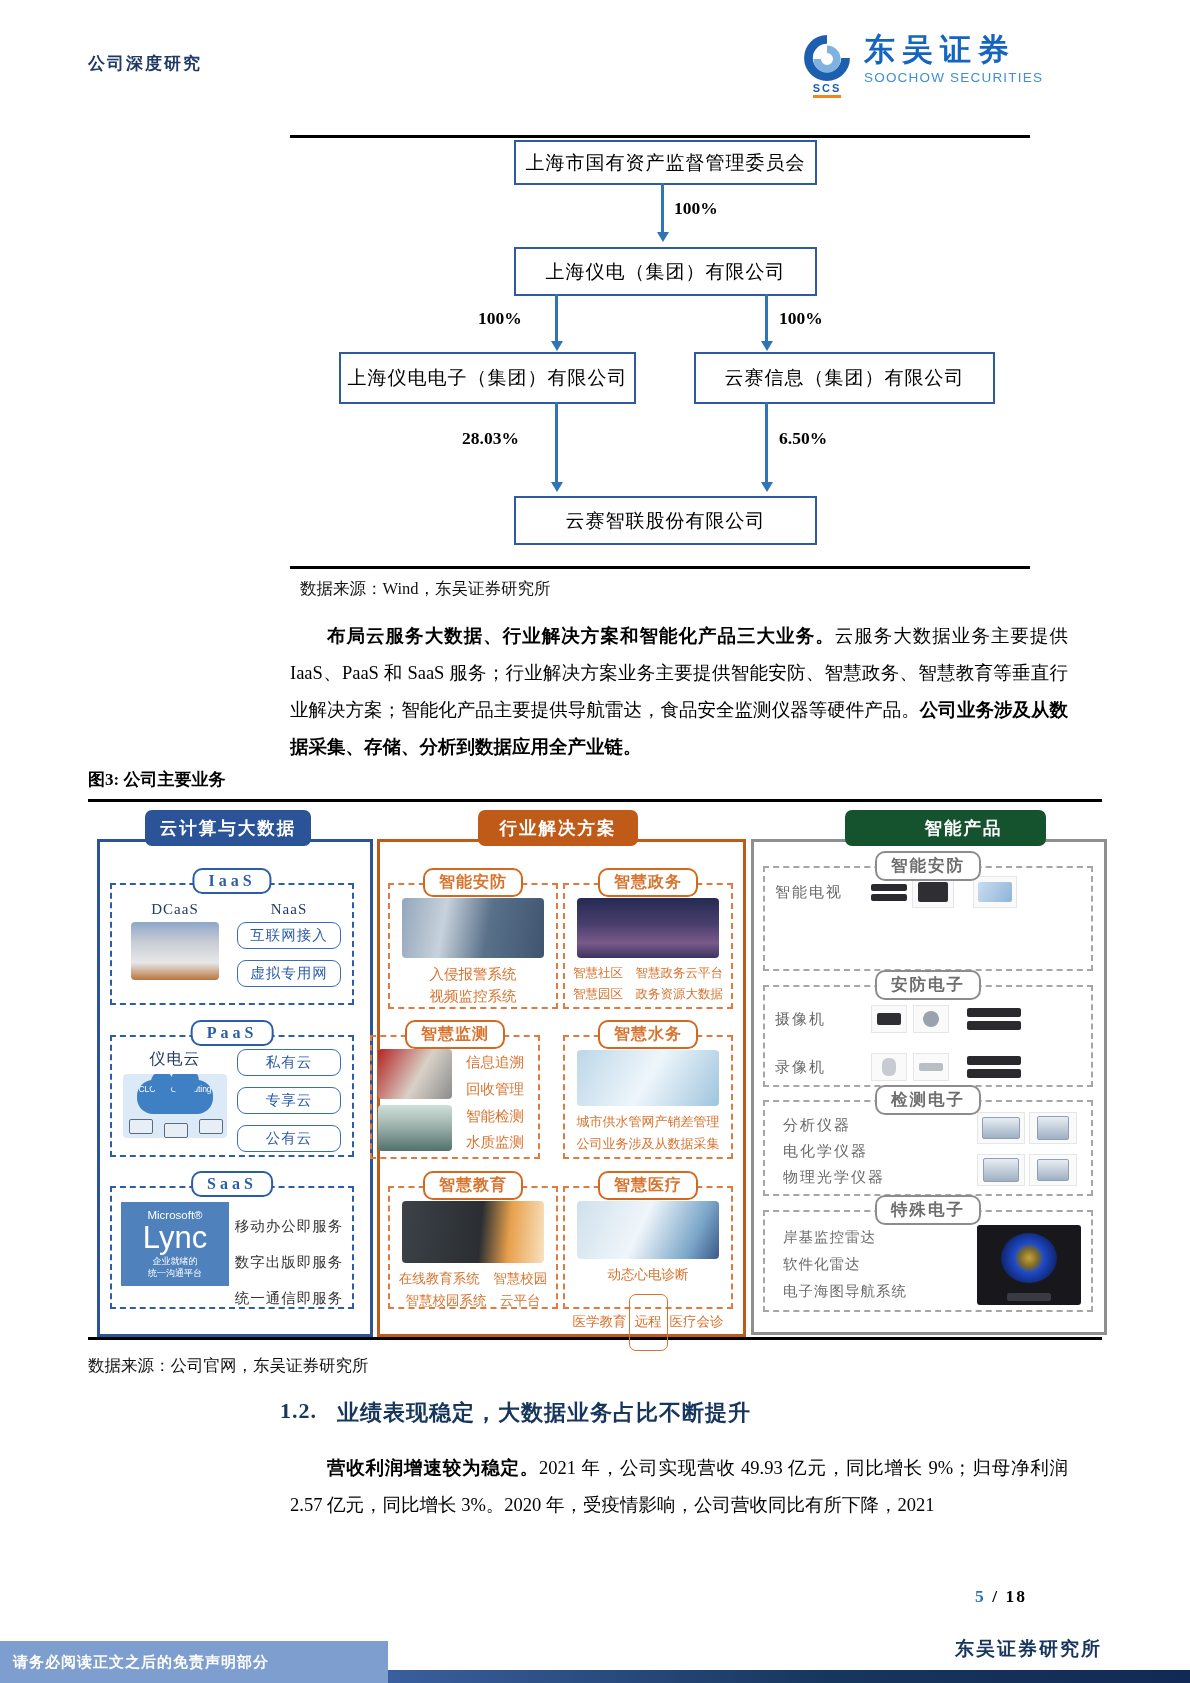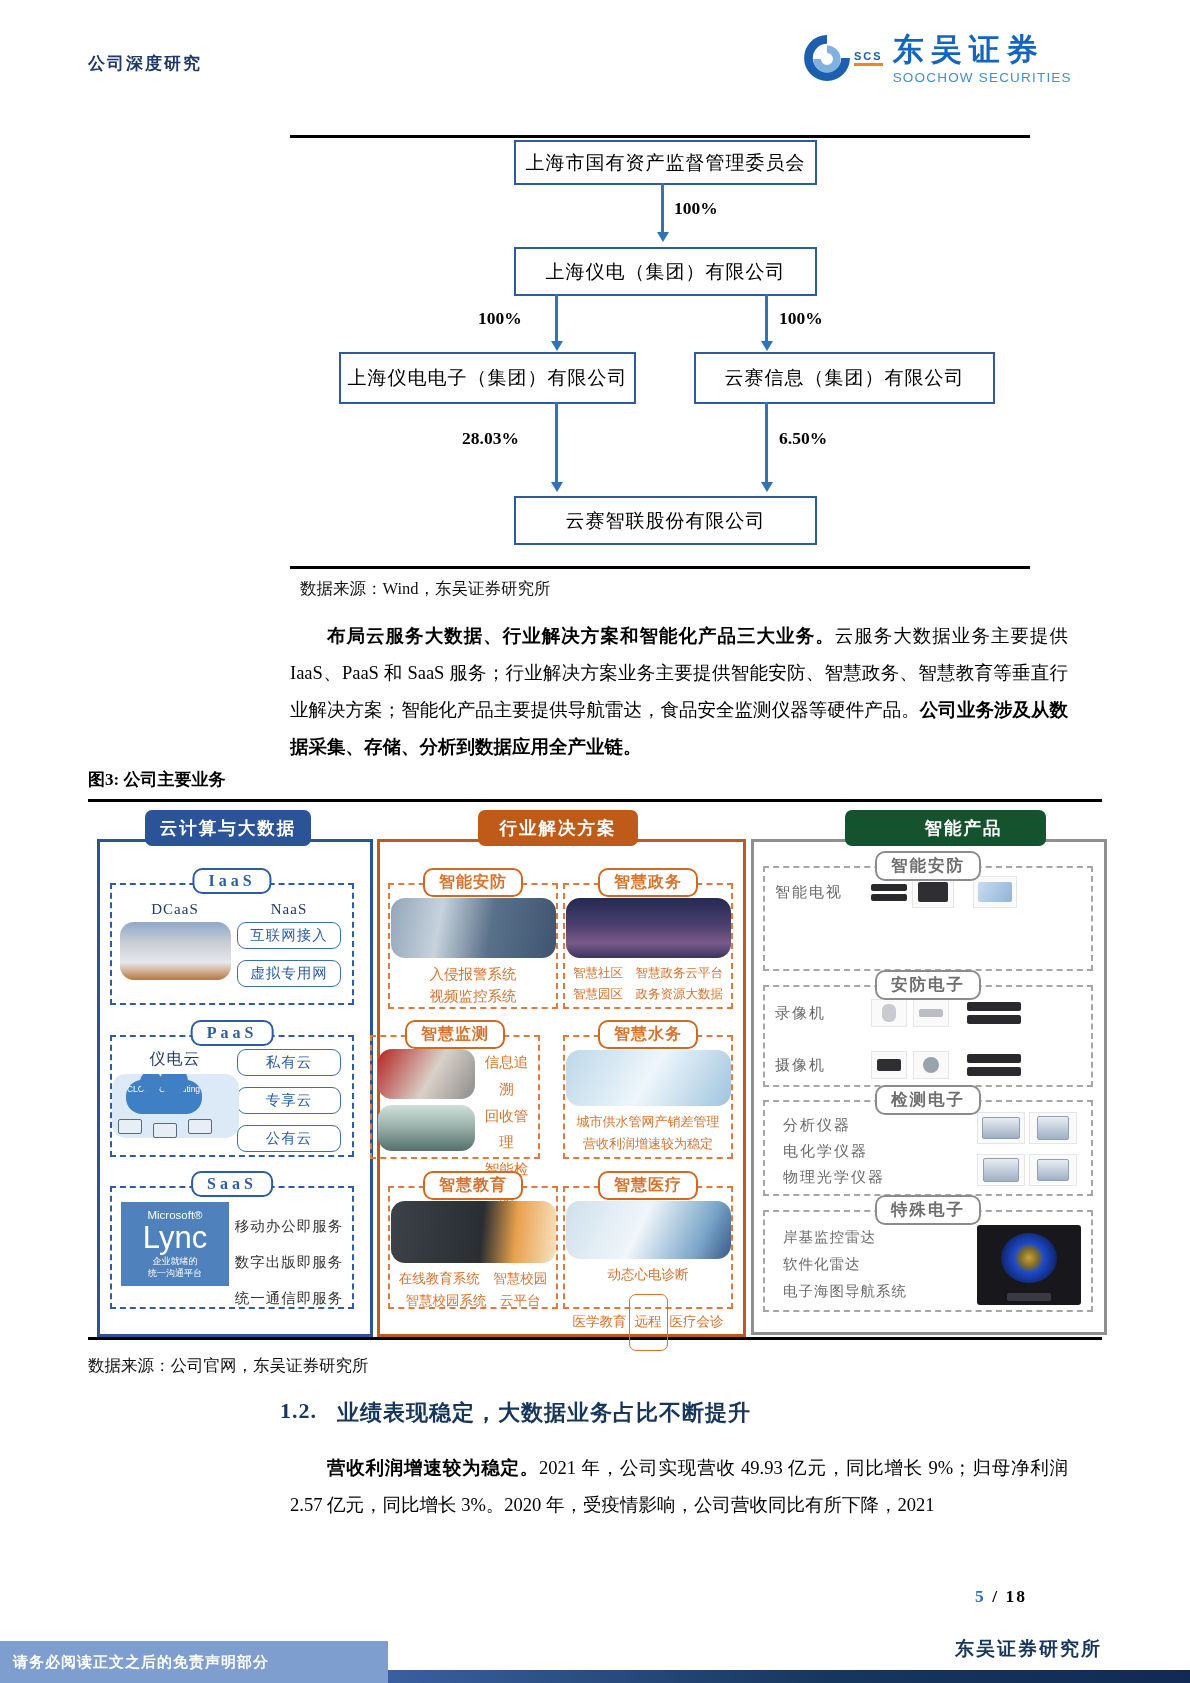--- a/index.html
+++ b/index.html
@@ -2,21 +2,21 @@
 <html><head>
 <meta charset="utf-8">
 <style>
   html,body{margin:0;padding:0;background:#fff;}
   .page{position:relative;width:1190px;height:1683px;background:#fff;overflow:hidden;
         font-family:"Liberation Serif","DejaVu Serif",serif;color:#000;}
   .b{font-weight:bold;}
   
   .doc-category{position:absolute;left:88px;top:52px;font-size:17px;color:#1f3a68;letter-spacing:2px;font-weight:600;}
   .logo{position:absolute;left:800px;top:34px;display:flex;align-items:flex-start;gap:10px;}
-  .logo-iconwrap{display:flex;flex-direction:row;align-items:center;text-align:center;}
+  .logo-iconwrap{display:flex;flex-direction:column;align-items:center;text-align:center;}
   .logo-scs{font-size:11px;font-weight:bold;color:#1c5fae;letter-spacing:2px;border-bottom:3px solid #f0871e;line-height:1.2;font-family:"Liberation Sans",sans-serif;}
   .logo-cn{font-size:31px;font-weight:bold;color:#1565c0;letter-spacing:7px;line-height:1.05;font-family:"Liberation Sans",sans-serif;}
   .logo-en{font-size:13.5px;color:#3f8fd6;letter-spacing:1.2px;font-family:"Liberation Sans",sans-serif;margin-top:3px;}
   
   .hrule{position:absolute;background:#000;height:3px;}
   
   .orgbox{position:absolute;border:2.5px solid #2d5aa3;background:#fff;display:flex;align-items:center;justify-content:center;
           font-size:19px;letter-spacing:1px;text-align:center;}
   .arr{position:absolute;width:3px;background:#2e74b6;}
   .arr::after{content:"";position:absolute;bottom:-9px;left:50%;transform:translateX(-50%);
@@ -40,21 +40,21 @@
   .secpill{position:absolute;top:-17px;left:50%;transform:translateX(-50%);background:#fff;white-space:nowrap;
            border-radius:10px;padding:2px 14px;font-weight:bold;z-index:2;}
   .secpill-blue{border:2.5px solid #2b5ca8;color:#2b5ca8;font-size:16px;letter-spacing:4px;}
   .secpill-orange{border:2px solid #d2691e;color:#d8732e;font-size:16px;letter-spacing:1px;}
   .secpill-gray{border:2px solid #8c8c8c;color:#6e6e6e;font-size:16.5px;letter-spacing:2px;}
   .sec-flex{display:flex;padding:16px 6px 6px;}
   .halfcol{width:50%;display:flex;flex-direction:column;align-items:center;}
   .minilabel{font-size:15px;color:#233a66;letter-spacing:1px;margin-bottom:4px;}
   .cbtn{width:102px;height:25px;border:1.5px solid #3a6db5;border-radius:9px;color:#2b5ca8;font-size:14.5px;
         display:flex;align-items:center;justify-content:center;background:#fff;margin-bottom:11px;letter-spacing:1px;}
-  .ph{border-radius:14px;padding-left:23px;}
+  .ph{border-radius:4px;}
   .ph-building{width:88px;height:58px;background:linear-gradient(180deg,#8fa7c9 0%,#c9cdd4 35%,#e6e7e9 70%,#b9763d 100%);}
   .ph-cloudimg{position:relative;width:104px;height:64px;background:#dceaf7;overflow:hidden;}
   .cloud-blob{position:absolute;left:14px;top:6px;width:76px;height:30px;background:#3f7fc4;border-radius:16px;
               color:#fff;font-size:8.5px;text-align:center;line-height:1.2;padding-top:4px;font-family:"Liberation Sans",sans-serif;}
   .cloud-blob::before{content:"";position:absolute;top:-9px;left:14px;width:22px;height:22px;background:#3f7fc4;border-radius:50%;}
   .cloud-blob::after{content:"";position:absolute;top:-13px;left:34px;width:28px;height:28px;background:#3f7fc4;border-radius:50%;}
   .laptop{position:absolute;bottom:4px;width:22px;height:13px;background:#e8eef5;border:1.5px solid #5a6b7c;border-radius:2px;}
   .lync{width:108px;height:84px;background:#4f81bd;color:#fff;display:flex;flex-direction:column;align-items:center;justify-content:center;font-family:"Liberation Sans",sans-serif;}
   .lync-ms{font-size:11.5px;}
   .lync-name{font-size:31px;font-weight:300;line-height:1;margin:1px 0 2px;}
@@ -241,21 +241,21 @@
           <div>水质监测</div>
         </div>
       </div>
     </div>
 
     <div class="cell" style="left:475px;top:233px;height:120px;">
       <div class="secpill secpill-orange">智慧水务</div>
       <div class="cell-img ph ph-water"></div>
       <div class="cell-lines" style="font-size:13px;line-height:1.7;">
         <div>城市供水管网产销差管理</div>
-        <div>营收利润增速较为稳定</div>
+        <div>公司业务涉及从数据采集</div>
       </div>
     </div>
 
     <div class="cell" style="left:300px;top:384px;height:119px;">
       <div class="secpill secpill-orange">智慧教育</div>
       <div class="cell-img ph ph-class"></div>
       <div class="cell-lines" style="font-size:13.5px;line-height:1.6;">
         <div>在线教育系统　智慧校园</div>
         <div>智慧校园系统　云平台</div>
       </div>
@@ -284,43 +284,43 @@
             </div>
           <div class="thumb" style="width:42px;height:30px;margin-left:14px;">
               <div class="tin tin-screen" style="width:34px;height:20px;"></div>
             </div>
         </div>
       </div>
     </div>
 
     <div class="sec sec-gray" style="left:675px;top:183px;width:326px;height:98px;">
       <div class="secpill secpill-gray">安防电子</div>
+      <div class="prow" style="height:44px;padding:10px 10px 0;">
+        <div class="plabel" style="width:96px;">摄像机</div>
+        <div style="display:flex;gap:6px;align-items:center;">
+          <div class="thumb" style="width:34px;height:26px;">
+              <div class="tin" style="width:24px;height:12px;"></div>
+            </div>
+          <div class="thumb" style="width:34px;height:26px;">
+              <div class="tin" style="width:16px;height:16px;border-radius:50%;background:#9aa3ad;"></div>
+            </div>
+          <div style="display:flex;flex-direction:column;gap:4px;margin-left:12px;">
+            <div class="flatbar" style="width:54px;height:9px;"></div>
+            <div class="flatbar" style="width:54px;height:9px;"></div>
+          </div>
+        </div>
+      </div>
       <div class="prow" style="height:40px;padding:6px 10px 0;">
         <div class="plabel" style="width:96px;">录像机</div>
         <div style="display:flex;gap:6px;align-items:center;">
           <div class="thumb" style="width:34px;height:26px;">
               <div class="tin" style="width:14px;height:18px;border-radius:6px;background:#c8ccd2;"></div>
             </div>
           <div class="thumb" style="width:34px;height:26px;">
               <div class="tin" style="width:24px;height:8px;background:#b9bec6;"></div>
-            </div>
-          <div style="display:flex;flex-direction:column;gap:4px;margin-left:12px;">
-            <div class="flatbar" style="width:54px;height:9px;"></div>
-            <div class="flatbar" style="width:54px;height:9px;"></div>
-          </div>
-        </div>
-      </div>
-      <div class="prow" style="height:44px;padding:10px 10px 0;">
-        <div class="plabel" style="width:96px;">摄像机</div>
-        <div style="display:flex;gap:6px;align-items:center;">
-          <div class="thumb" style="width:34px;height:26px;">
-              <div class="tin" style="width:24px;height:12px;"></div>
-            </div>
-          <div class="thumb" style="width:34px;height:26px;">
-              <div class="tin" style="width:16px;height:16px;border-radius:50%;background:#9aa3ad;"></div>
             </div>
           <div style="display:flex;flex-direction:column;gap:4px;margin-left:12px;">
             <div class="flatbar" style="width:54px;height:9px;"></div>
             <div class="flatbar" style="width:54px;height:9px;"></div>
           </div>
         </div>
       </div>
     </div>
 
     <div class="sec sec-gray" style="left:675px;top:298px;width:326px;height:92px;">

